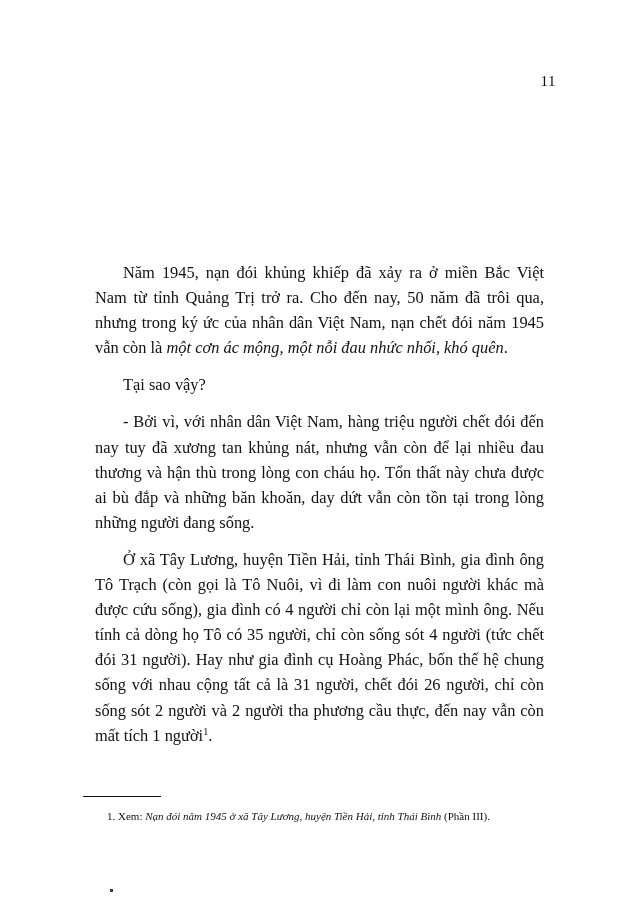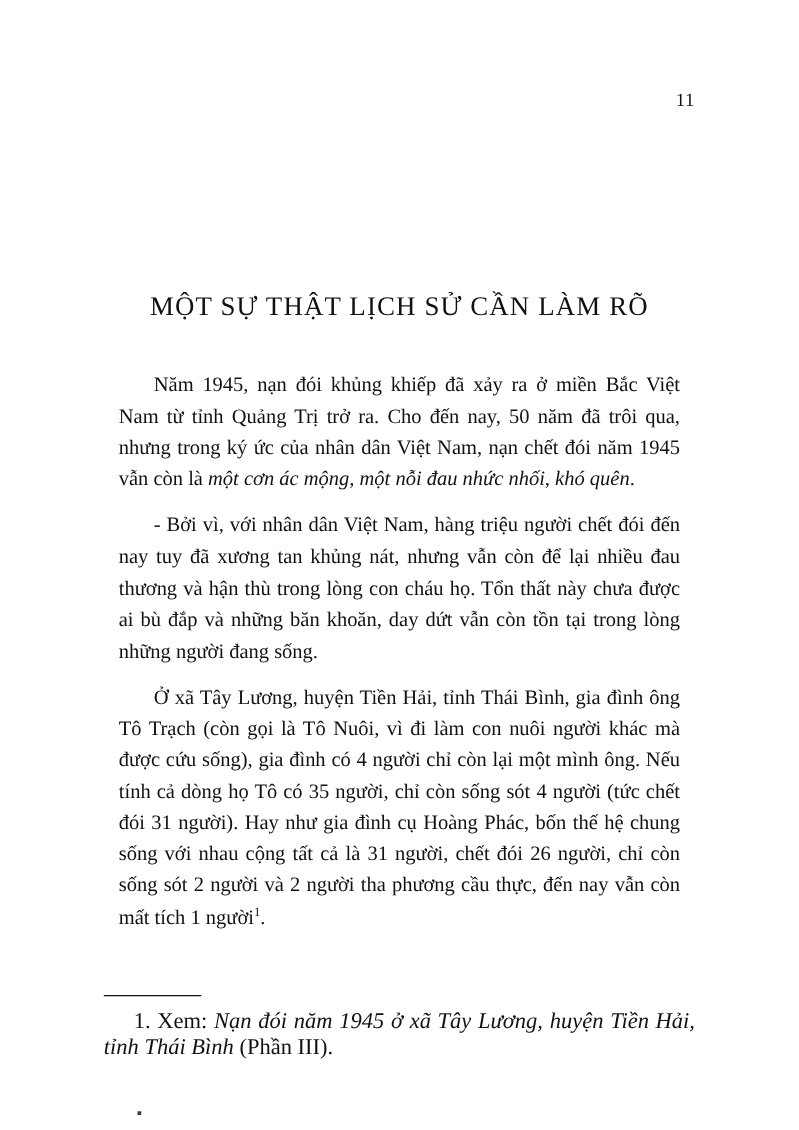--- a/index.html
+++ b/index.html
@@ -82,21 +82,21 @@
 
   .footnote-rule {
     width: 78px;
     height: 0;
     border: 0;
     border-top: 1.4px solid #111111;
     margin: 0 0 9px 0;
   }
 
   .footnote {
-    font-size: 18px;
+    font-size: 11px;
     line-height: 21px;
     text-align: justify;
     text-indent: 24px;
     margin: 0;
   }
 
   .fn-marker {
     font-style: normal;
   }
 
@@ -119,28 +119,30 @@
 </head>
 <body>
 
 <div class="page">
 
   <div class="folio">11</div>
 
   <div class="textblock">
 
     <h1 class="doc-title">
-      <span class="tline">MỘT SỰ THẬT LỊCH SỬ CẦN LÀM RÕ</span>
     </h1>
 
     <p class="body-par">
       <span>Năm 1945, nạn đói khủng khiếp đã xảy ra ở miền Bắc Việt Nam từ tỉnh Quảng Trị trở ra. Cho đến nay, 50 năm đã trôi qua, nhưng trong ký ức của nhân dân Việt Nam, nạn chết đói năm 1945 vẫn còn là </span><em>một cơn ác mộng, một nỗi đau nhức nhối, khó quên</em><span>.</span>
     </p>
 
 
+    <p class="body-par">
+      <span>Tại sao vậy?</span>
+    </p>
 
     <p class="body-par">
       <span>- Bởi vì, với nhân dân Việt Nam, hàng triệu người chết đói đến nay tuy đã xương tan khủng nát, nhưng vẫn còn để lại nhiều đau thương và hận thù trong lòng con cháu họ. Tổn thất này chưa được ai bù đắp và những băn khoăn, day dứt vẫn còn tồn tại trong lòng những người đang sống.</span>
     </p>
 
     <p class="body-par">
       <span>Ở xã Tây Lương, huyện Tiền Hải, tỉnh Thái Bình, gia đình ông Tô Trạch (còn gọi là Tô Nuôi, vì đi làm con nuôi người khác mà được cứu sống), gia đình có 4 người chỉ còn lại một mình ông. Nếu tính cả dòng họ Tô có 35 người, chỉ còn sống sót 4 người (tức chết đói 31 người). Hay như gia đình cụ Hoàng Phác, bốn thế hệ chung sống với nhau cộng tất cả là 31 người, chết đói 26 người, chỉ còn sống sót 2 người và 2 người tha phương cầu thực, đến nay vẫn còn mất tích 1 người</span><sup class="fn-ref">1</sup><span>.</span>
     </p>
 
   </div>

